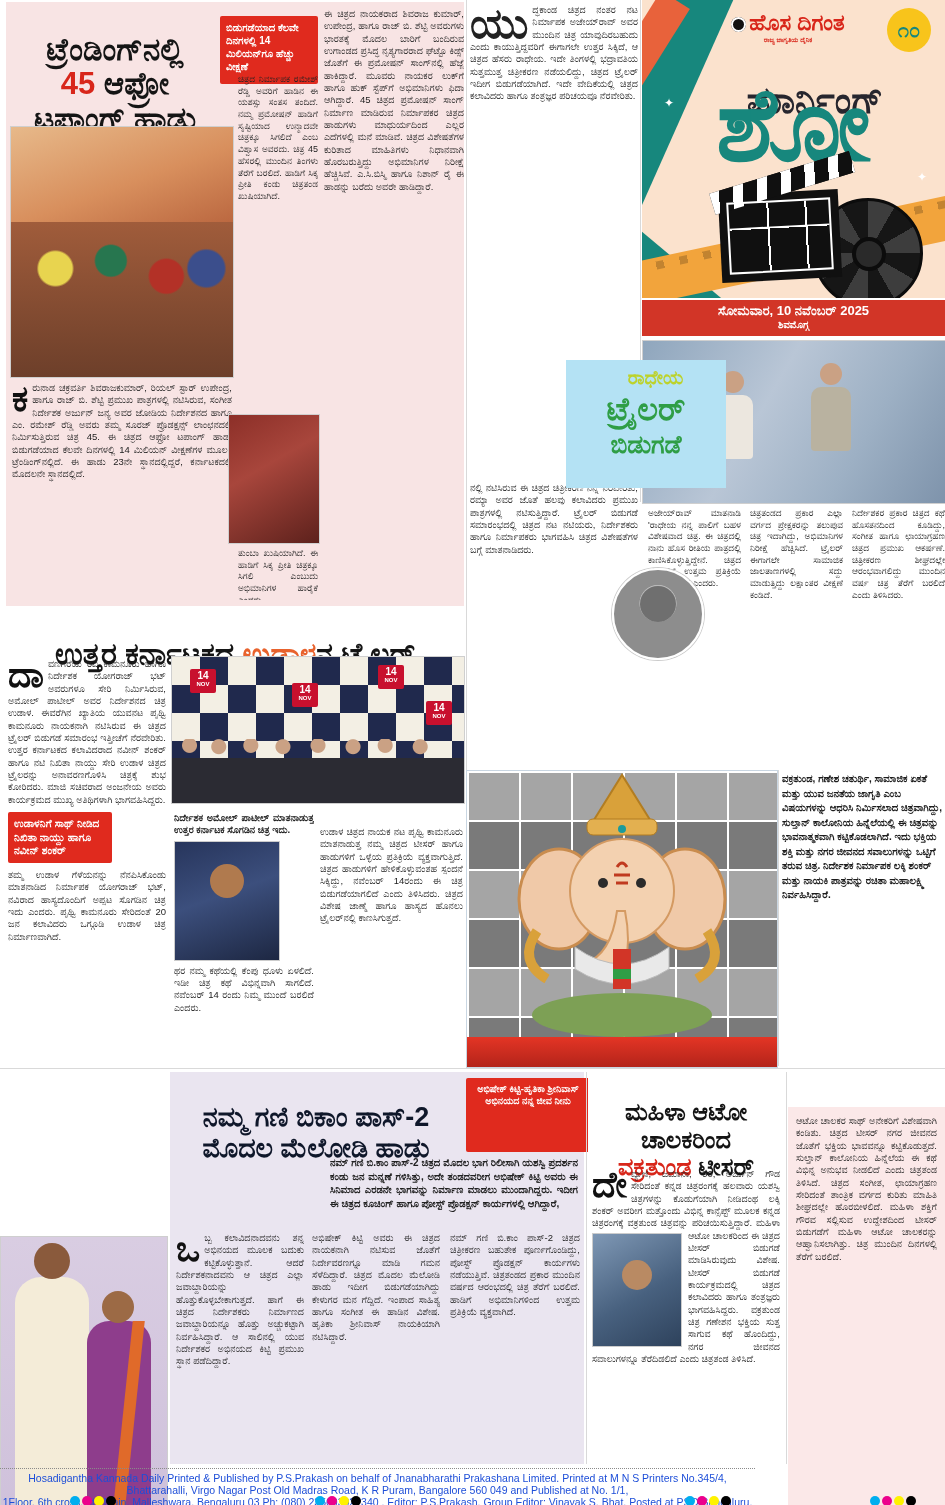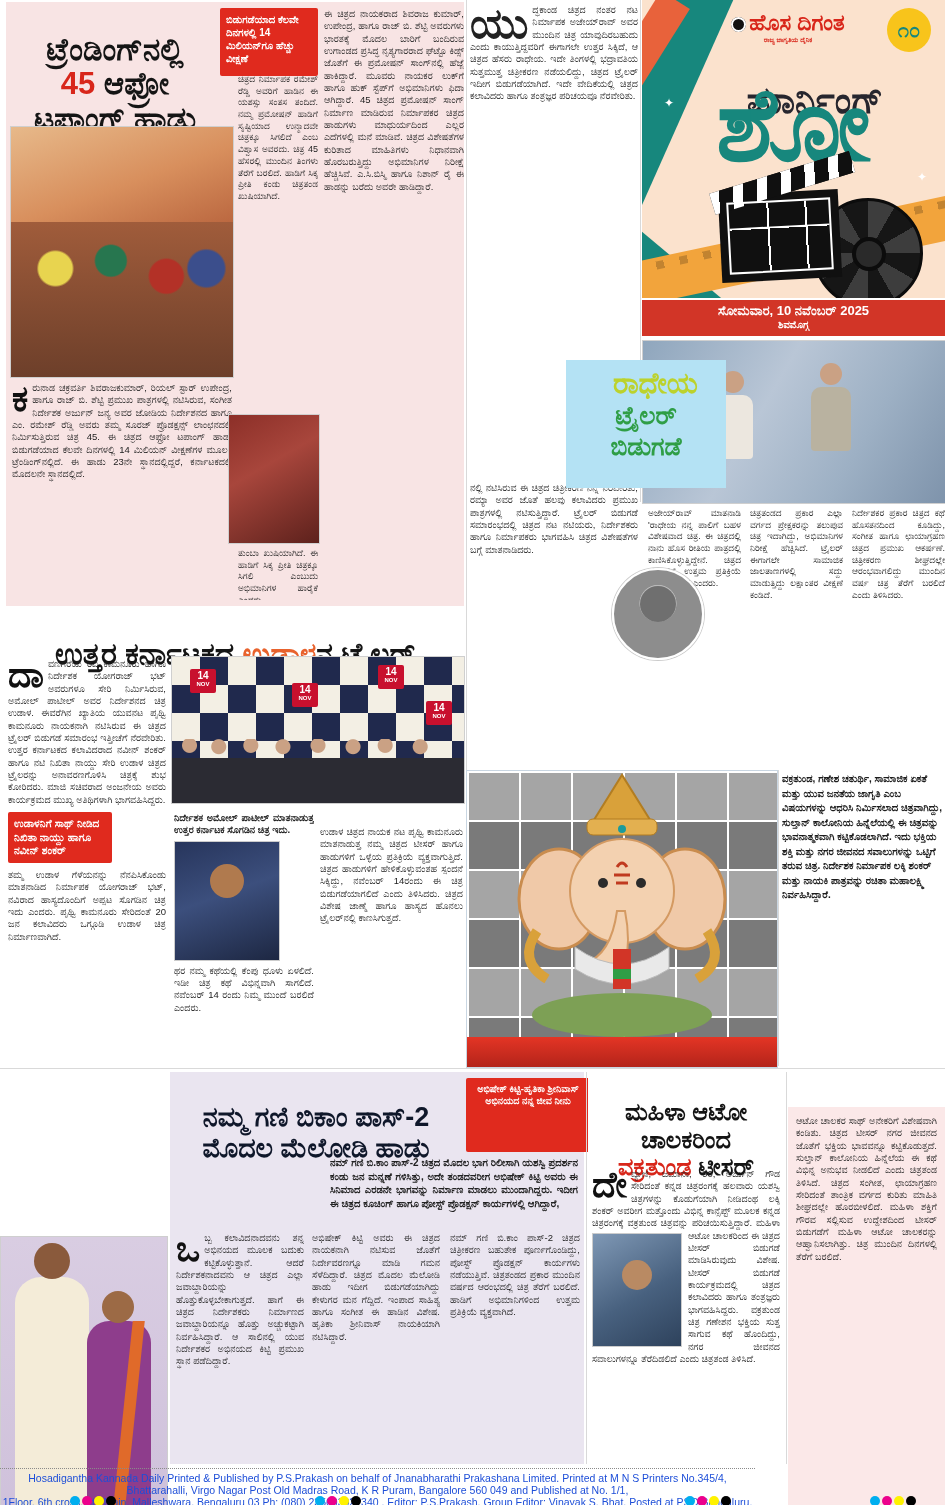--- a/index.html
+++ b/index.html
@@ -10,21 +10,21 @@
   .drop{float:left;font-size:36px;line-height:.85;font-weight:bold;padding:2px 4px 0 0;color:#111;}
   .divider-v{position:absolute;border-left:1px solid #d9d9d9;width:0;}
   .divider-h{position:absolute;border-top:1px solid #d9d9d9;height:0;}
   
   #a1{left:6px;top:2px;width:458px;height:604px;background:#f8e4e4;}
   .a1-head{position:absolute;left:6px;top:10px;width:206px;text-align:center;
            font-weight:bold;font-size:31px;line-height:1.12;color:#151515;}
   .a1-head .num{color:#d8261a;}
   .redbox{background:#e02a1e;color:#fff;font-weight:bold;border-radius:2px;
           font-size:10px;line-height:1.3;padding:5px 6px;text-align:left;}
-  #a1-redbox{position:absolute;left:214px;top:6px;width:86px;height:58px;}
+  #a1-redbox{position:absolute;left:214px;top:14px;width:86px;height:58px;}
   .photo{border:1px solid #cfcfcf;overflow:hidden;position:relative;}
   #a1-photo{position:absolute;left:4px;top:124px;width:222px;height:250px;
             background:linear-gradient(160deg,#e7b98a 0%,#d88f5d 30%,#b9653e 55%,#7e4631 80%,#5d3527 100%);}
   #a1-photo .crowd{position:absolute;bottom:0;left:0;right:0;height:62%;
             background:radial-gradient(circle at 20% 30%,#e8d44f 0 8%,transparent 9%),
                        radial-gradient(circle at 45% 25%,#27764f 0 9%,transparent 10%),
                        radial-gradient(circle at 70% 35%,#b33127 0 9%,transparent 10%),
                        radial-gradient(circle at 88% 30%,#3b4e8c 0 8%,transparent 9%),
                        linear-gradient(#a05c3b,#6d3f2a);}
   #a1-col1{position:absolute;left:6px;top:380px;width:220px;height:218px;}
@@ -34,22 +34,22 @@
   #a1-col2b{position:absolute;left:232px;top:546px;width:80px;height:52px;font-size:9px;}
   #a1-col3{position:absolute;left:318px;top:6px;width:140px;height:592px;}
   
   #yu-col{left:470px;top:4px;width:168px;height:764px;}
   #yu-text1{height:352px;}
   #yu-gap{height:126px;}
   #yu-text2{height:280px;}
   .drop-lg{float:left;font-size:42px;line-height:.8;font-weight:bold;padding:3px 4px 0 0;}
   #radheya-box{left:566px;top:360px;width:160px;height:120px;background:#b4e2f4;z-index:5;
                text-align:center;padding-top:8px;}
-  #radheya-box .l1{font-size:29px;font-weight:bold;color:#bcd22c;line-height:1.1;margin-left:19px;}
-  #radheya-box .l2{font-size:25px;font-weight:bold;color:#2f9e46;line-height:1.25;}
+  #radheya-box .l1{font-size:19px;font-weight:bold;color:#bcd22c;line-height:1.1;margin-left:19px;}
+  #radheya-box .l2{font-size:32px;font-weight:bold;color:#2f9e46;line-height:1.25;}
   #radheya-box .l3{font-size:25px;font-weight:bold;color:#2f9e46;line-height:1.2;}
   
   #masthead{left:642px;top:0;width:303px;height:298px;background:#fbe2cd;overflow:hidden;}
   .band-orange{position:absolute;left:-18px;top:-10px;width:34px;height:130px;background:#e8623b;transform:rotate(32deg);}
   .band-teal{position:absolute;left:-50px;top:-20px;width:70px;height:360px;background:#17877d;transform:skewX(-24deg);}
   .band-teal2{position:absolute;left:-60px;top:250px;width:120px;height:120px;background:#17877d;transform:rotate(40deg);}
   .band-red2{position:absolute;left:-38px;top:260px;width:60px;height:140px;background:#d9452f;transform:rotate(40deg);}
   #mh-logo{position:absolute;left:46px;top:12px;width:200px;text-align:center;color:#d8261a;font-weight:bold;font-size:22px;line-height:1;}
   #mh-globe{display:inline-block;width:15px;height:15px;border-radius:50%;background:#111;
             box-shadow:inset 0 0 0 2px #fff;vertical-align:middle;margin-right:3px;}

